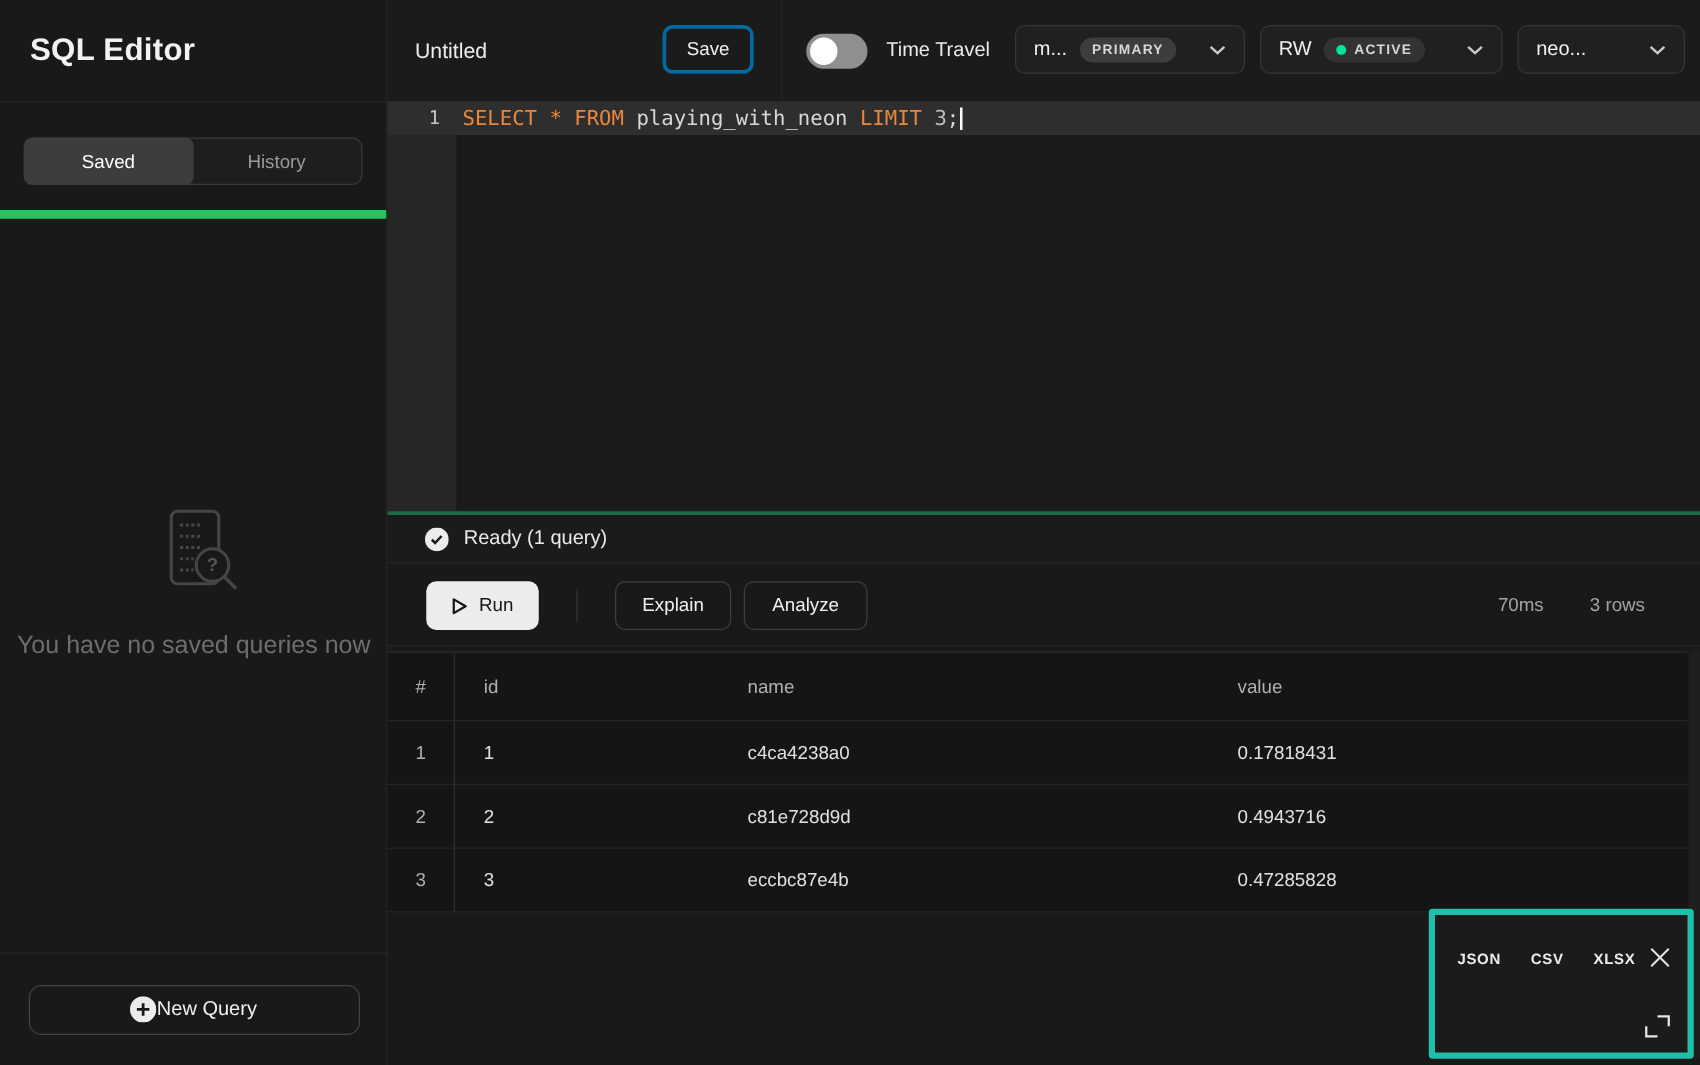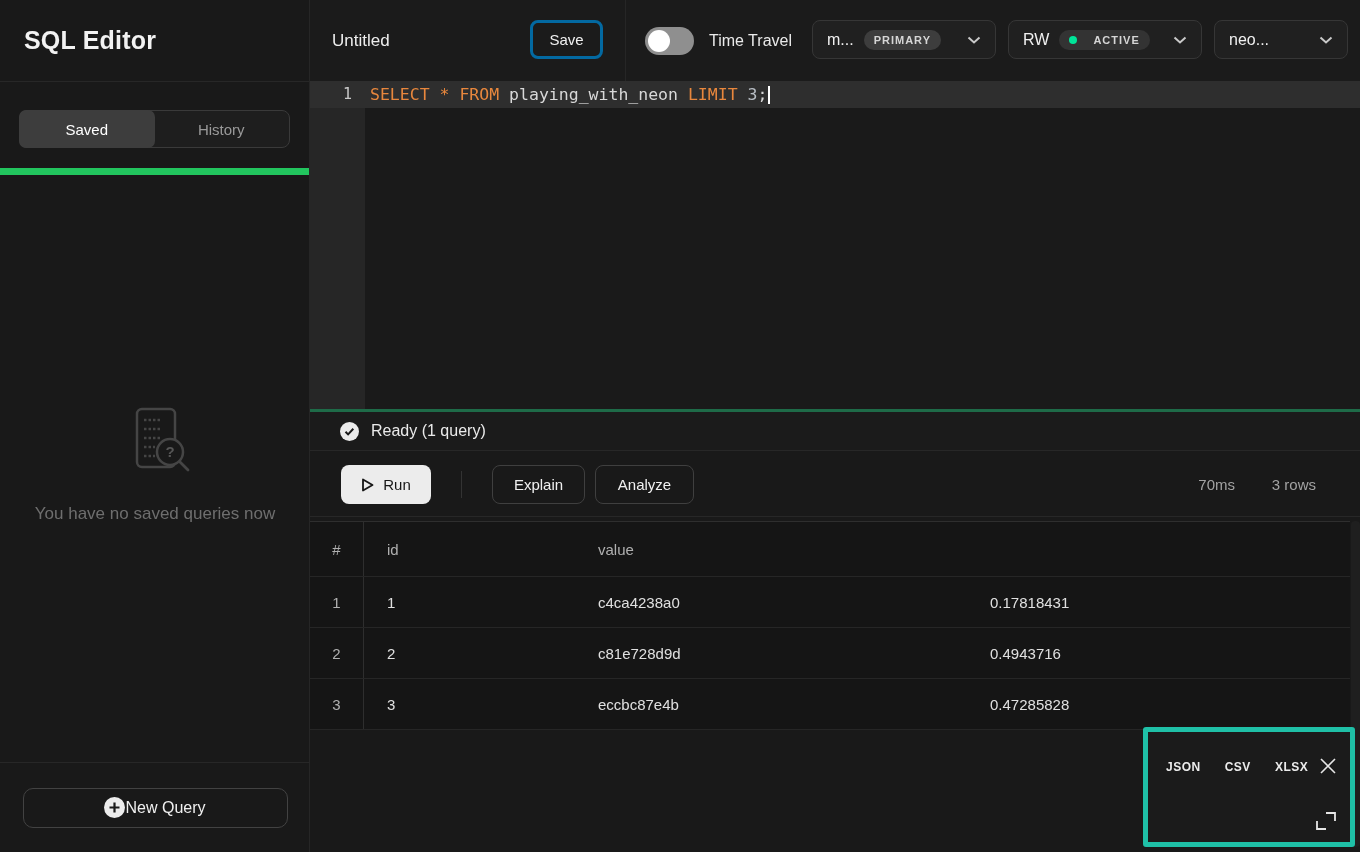--- a/index.html
+++ b/index.html
@@ -8,39 +8,39 @@
 
   
   .sidebar { position:absolute; left:0; top:0; width:310px; height:852px; background:#191919; border-right:1px solid #262626; }
   .sidebar-header { height:82px; border-bottom:1px solid #272727; display:flex; align-items:center; padding-left:24px; }
   .sidebar-title { font-size:25px; font-weight:700; color:#f2f2f2; letter-spacing:.2px; }
   .tabs-section { height:93px; border-bottom:7px solid #22c55e; padding:28px 19px 0; }
   .tabs { display:flex; height:38px; border:1px solid #3a3a3a; border-radius:8px; background:#1e1e1e; }
   .tab { flex:1; display:flex; align-items:center; justify-content:center; background:transparent; border:none; color:#9a9a9a; font-size:15px; font-family:inherit; cursor:pointer; }
   .tab.active { background:#3d3d3d; border-radius:7px; color:#ffffff; margin:-1px; }
   .empty-state { position:absolute; top:406px; left:0; width:310px; text-align:center; }
-  .empty-state p { margin-top:16px; color:#6e6e6e; font-size:17px; }
+  .empty-state p { margin-top:16px; color:#6e6e6e; font-size:20px; }
   .sidebar-footer { position:absolute; bottom:0; left:0; width:310px; height:90px; border-top:1px solid #272727; display:flex; align-items:center; justify-content:center; }
   .new-query-btn { width:265px; height:40px; border:1px solid #424242; border-radius:10px; background:transparent; color:#f0f0f0; font-size:16px; font-family:inherit; display:flex; align-items:center; justify-content:center; gap:0; cursor:pointer; }
 
   
   .main { position:absolute; left:310px; top:0; width:1050px; height:852px; }
   .topbar { position:absolute; top:0; left:0; width:1050px; height:81px; background:#1b1b1b; }
   .query-title { position:absolute; left:22px; top:50%; transform:translateY(-50%); font-size:17px; color:#ededed; }
   .save-btn { position:absolute; left:220px; top:20px; width:73px; height:39px; border:3px solid #0369a1; border-radius:8px; background:transparent; color:#f0f0f0; font-size:15px; font-family:inherit; cursor:pointer; }
   .topbar-vdiv { position:absolute; left:315px; top:0; width:1px; height:81px; background:#262626; }
   .toggle { position:absolute; left:335px; top:27px; width:49px; height:28px; border-radius:15px; background:#8f8f8f; cursor:pointer; }
   .toggle-knob { position:absolute; left:3px; top:3px; width:22px; height:22px; border-radius:50%; background:#ffffff; }
   .tt-label { position:absolute; left:399px; top:50%; transform:translateY(-50%); font-size:16px; color:#eaeaea; }
   .dd { position:absolute; top:20px; height:39px; background:#202020; border:1px solid #363636; border-radius:8px; display:flex; align-items:center; padding:0 14px; gap:10px; color:#f0f0f0; font-size:16px; font-family:inherit; cursor:pointer; }
   .dd-branch { left:502px; width:184px; }
   .dd-compute { left:698px; width:194px; }
   .dd-db { left:904px; width:134px; }
   .pill { background:#3d3d3d; border-radius:999px; padding:4px 10px; font-size:11px; font-weight:700; letter-spacing:1px; color:#d6d6d6; }
-  .pill-active { background:#333333; display:flex; align-items:center; gap:16px; }
+  .pill-active { background:#333333; display:flex; align-items:center; gap:6px; }
   .dot { width:8px; height:8px; border-radius:50%; background:var(--dot,#00e599); }
   .chev { margin-left:auto; display:flex; }
 
   
   .editor { position:absolute; top:81px; left:0; width:1050px; height:328px; background:#1a1a1a; cursor:text; }
   .gutter { position:absolute; left:0; top:0; width:55px; height:328px; background:#262626; }
   .active-line { position:absolute; left:0; top:0; width:1050px; height:27px; background:#2e2e2e; }
   .lineno { position:absolute; left:0; top:0; width:42px; text-align:right; line-height:27px; font-family:"DejaVu Sans Mono",monospace; font-size:15px; color:#c8c8c8; }
   .codeline { position:absolute; left:60px; top:0; line-height:27px; font-family:"DejaVu Sans Mono",monospace; font-size:16.5px; white-space:pre; }
   .tok-kw { color:var(--kw,#e8873d); }
@@ -194,20 +194,21 @@
       <button class="ghost-btn explain-btn">Explain</button>
       <button class="ghost-btn analyze-btn">Analyze</button>
       <span class="duration">70ms</span>
       <span class="rowcount">3 rows</span>
     </div>
 
     <div class="results">
       <div class="trow thead">
         <div class="tcell first">#</div>
         <div class="tcell">id</div>
+        <div class="tcell">name</div>
         <div class="tcell">value</div>
       </div>
       <div>
           <div class="trow">
             <div class="tcell first">1</div>
             <div class="tcell">1</div>
             <div class="tcell">c4ca4238a0</div>
             <div class="tcell">0.17818431</div>
           </div>
           <div class="trow">

